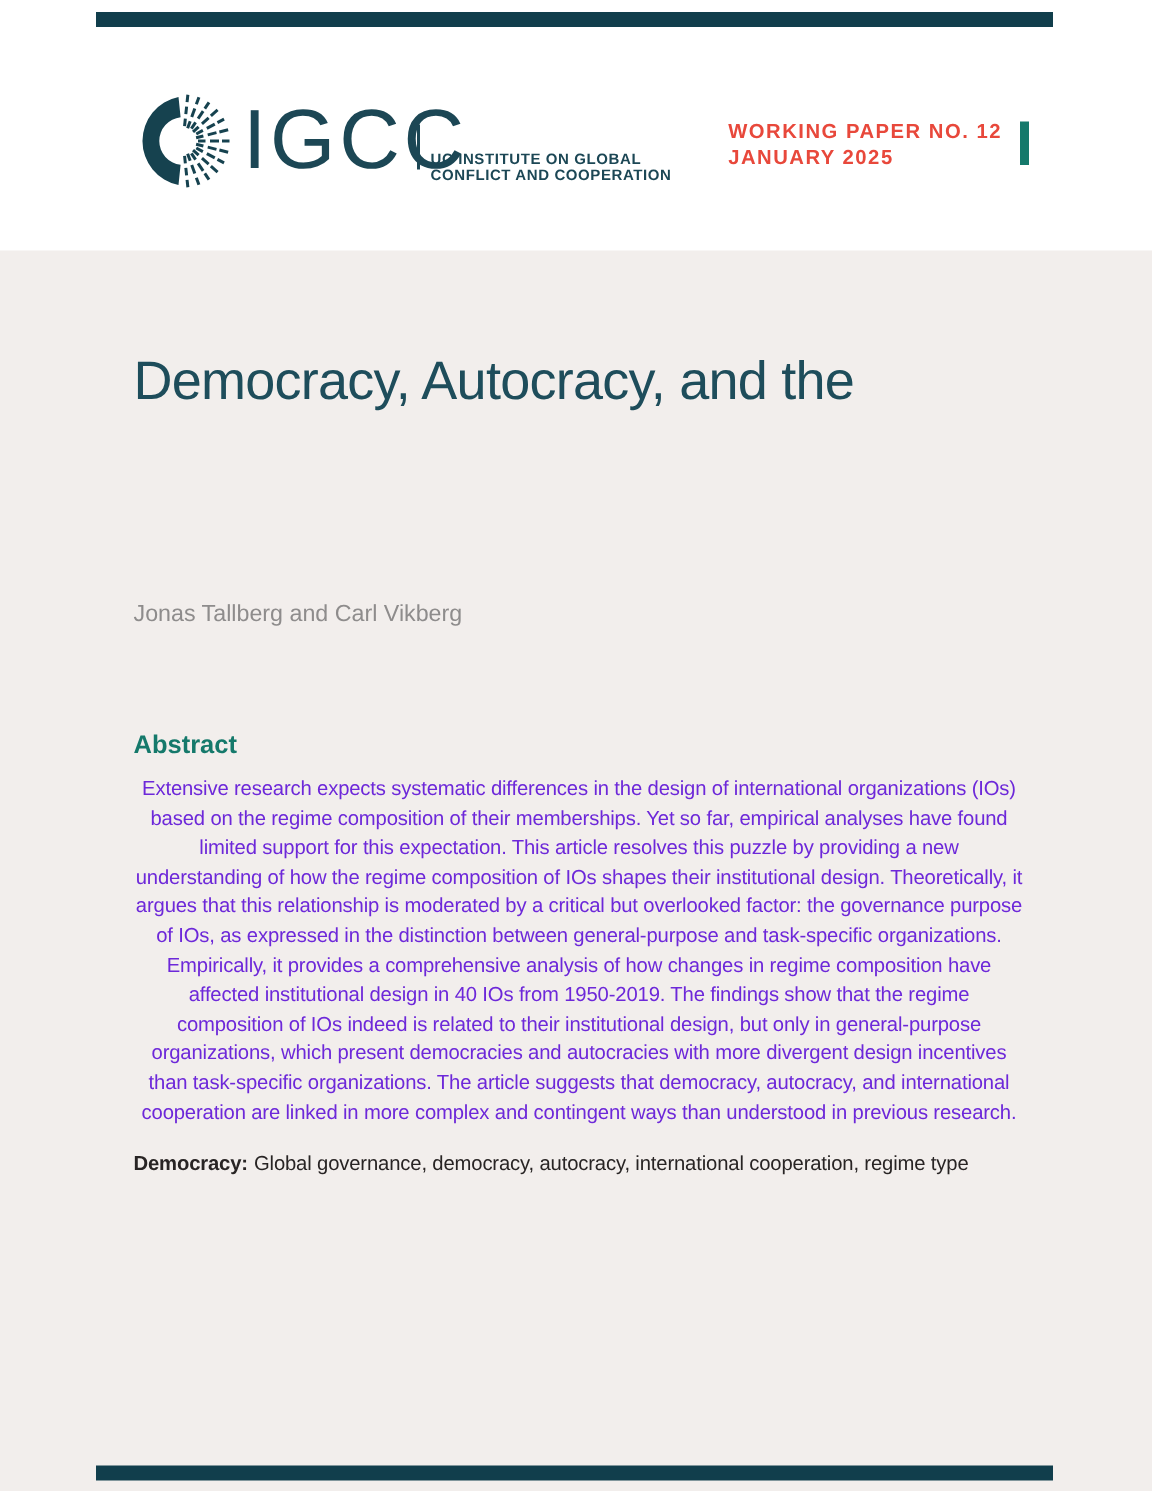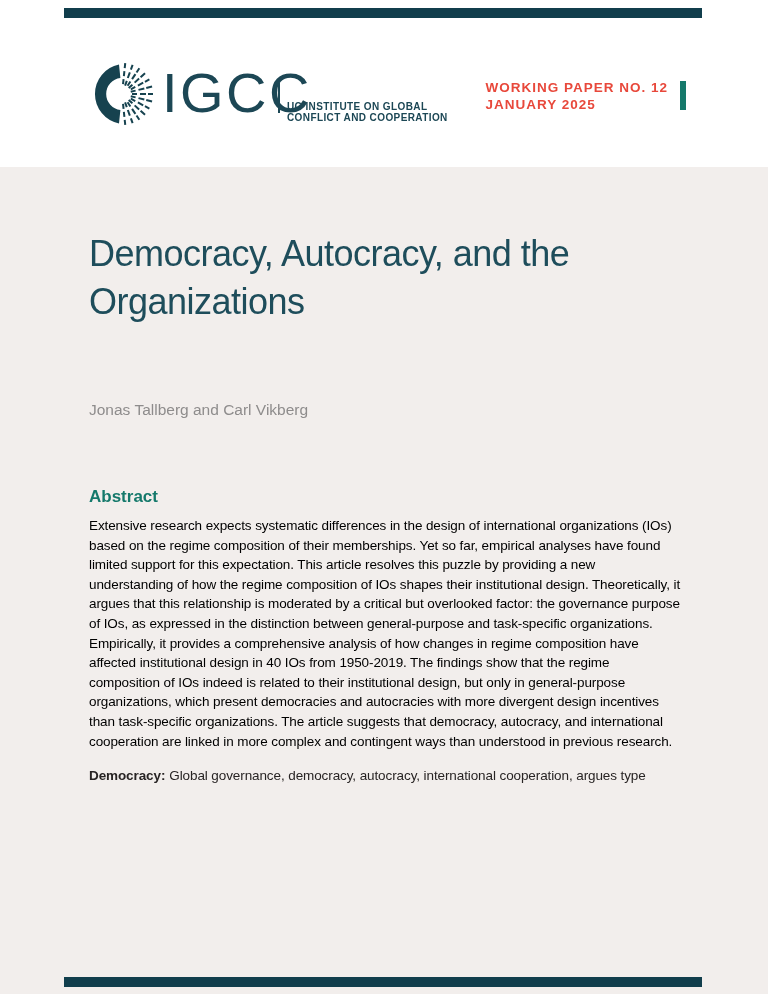--- a/index.html
+++ b/index.html
@@ -119,21 +119,22 @@
 
   .abstract-text {
     position: absolute;
     left: 89px;
     top: 349px; 
     width: 594px;
     margin: 0;
     font-size: 13.5px;
     letter-spacing: -0.1px;
     line-height: 19.6px;
-    color: #000000;
+    color: #6d28d9;
+    text-align: center;
   }
 
   .keywords {
     position: absolute;
     left: 89px;
     top: 599px; 
     width: 594px;
     margin: 0;
     font-size: 13.5px;
     letter-spacing: -0.1px;
@@ -236,29 +237,28 @@
     <div class="issue-lines">
       <div>WORKING PAPER NO. 12</div>
       <div>JANUARY 2025</div>
     </div>
     <div class="issue-accent"></div>
   </header>
 
   <main class="band">
     <h1 class="title">
       <div>Democracy, Autocracy, and the</div>
-      <div>Organizations</div>
     </h1>
 
     <div class="authors">Jonas Tallberg and Carl Vikberg</div>
 
     <h2 class="abstract-heading">Abstract</h2>
 
     <p class="abstract-text">Extensive research expects systematic differences in the design of international organizations (IOs) based on the regime composition of their memberships. Yet so far, empirical analyses have found limited support for this expectation. This article resolves this puzzle by providing a new understanding of how the regime composition of IOs shapes their institutional design. Theoretically, it argues that this relationship is moderated by a critical but overlooked factor: the governance purpose of IOs, as expressed in the distinction between general-purpose and task-specific organizations. Empirically, it provides a comprehensive analysis of how changes in regime composition have affected institutional design in 40 IOs from 1950-2019. The findings show that the regime composition of IOs indeed is related to their institutional design, but only in general-purpose organizations, which present democracies and autocracies with more divergent design incentives than task-specific organizations. The article suggests that democracy, autocracy, and international cooperation are linked in more complex and contingent ways than understood in previous research.</p>
 
     <p class="keywords">
-      <span class="label">Democracy:</span><span class="value">Global governance, democracy, autocracy, international cooperation, argues type</span>
+      <span class="label">Democracy:</span><span class="value">Global governance, democracy, autocracy, international cooperation, regime type</span>
     </p>
   </main>
 
   <div class="bottom-rule"></div>
 
 </div>
 
 </body></html>

